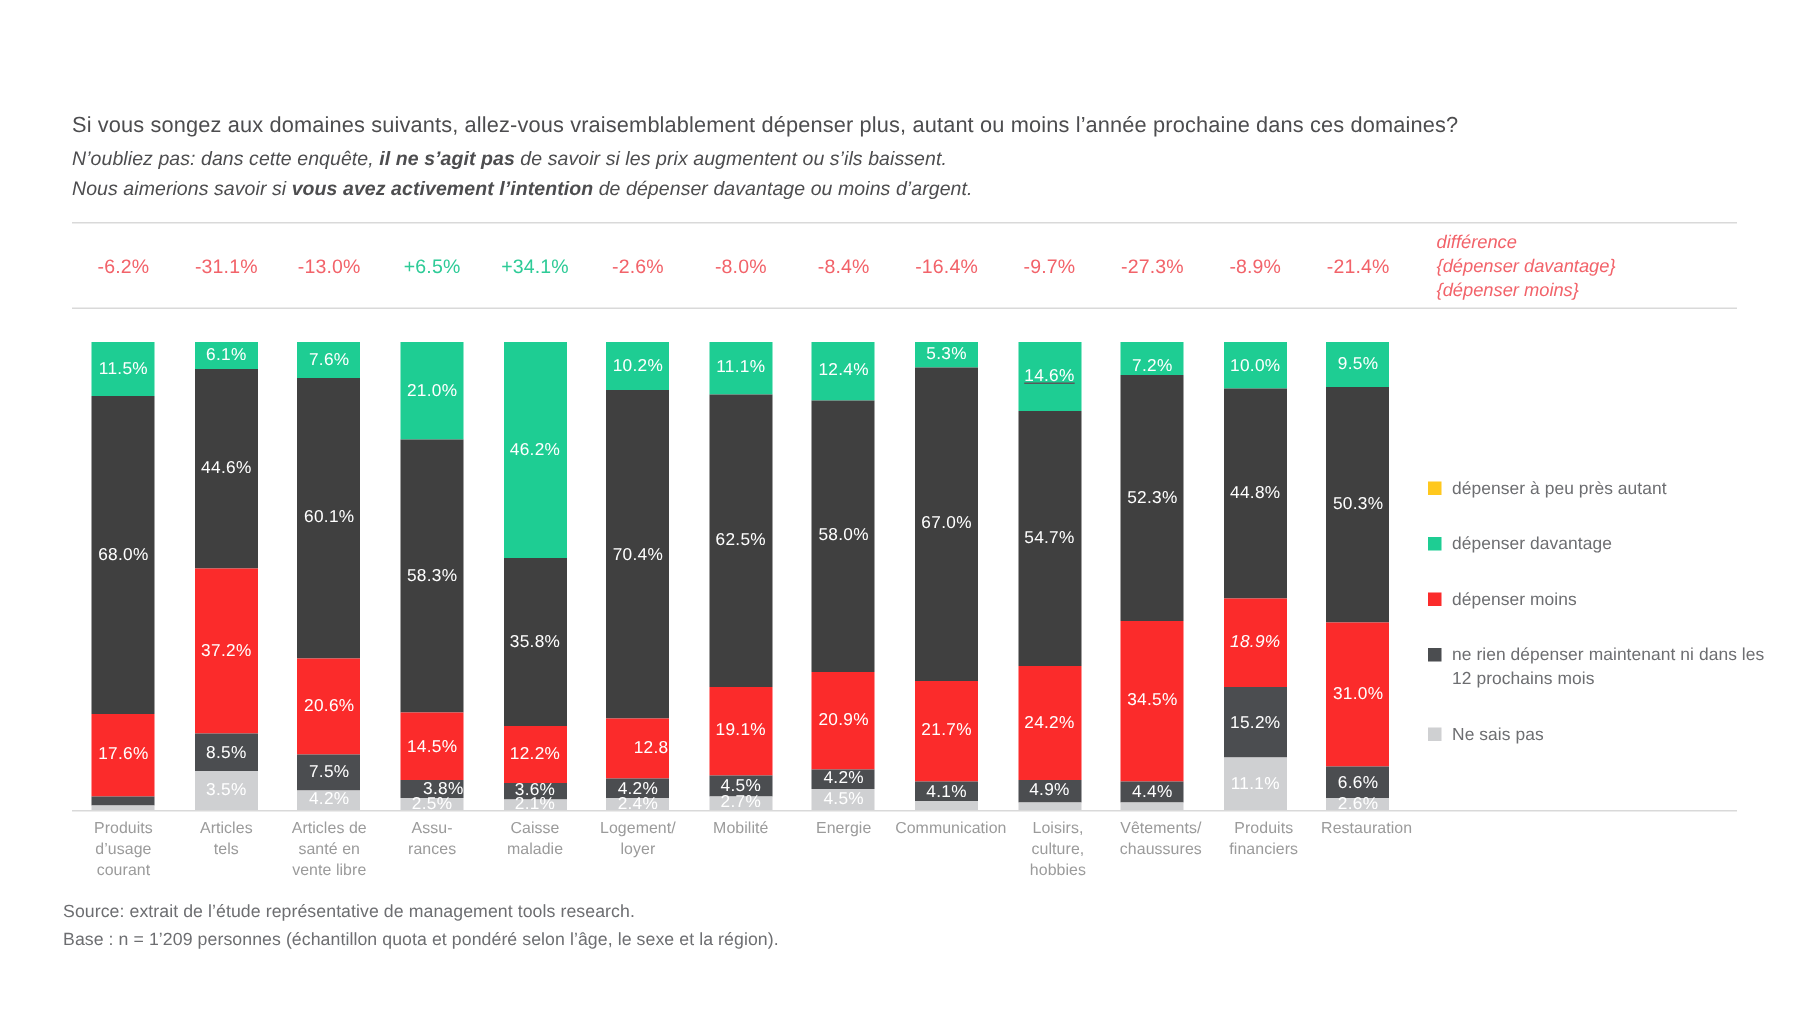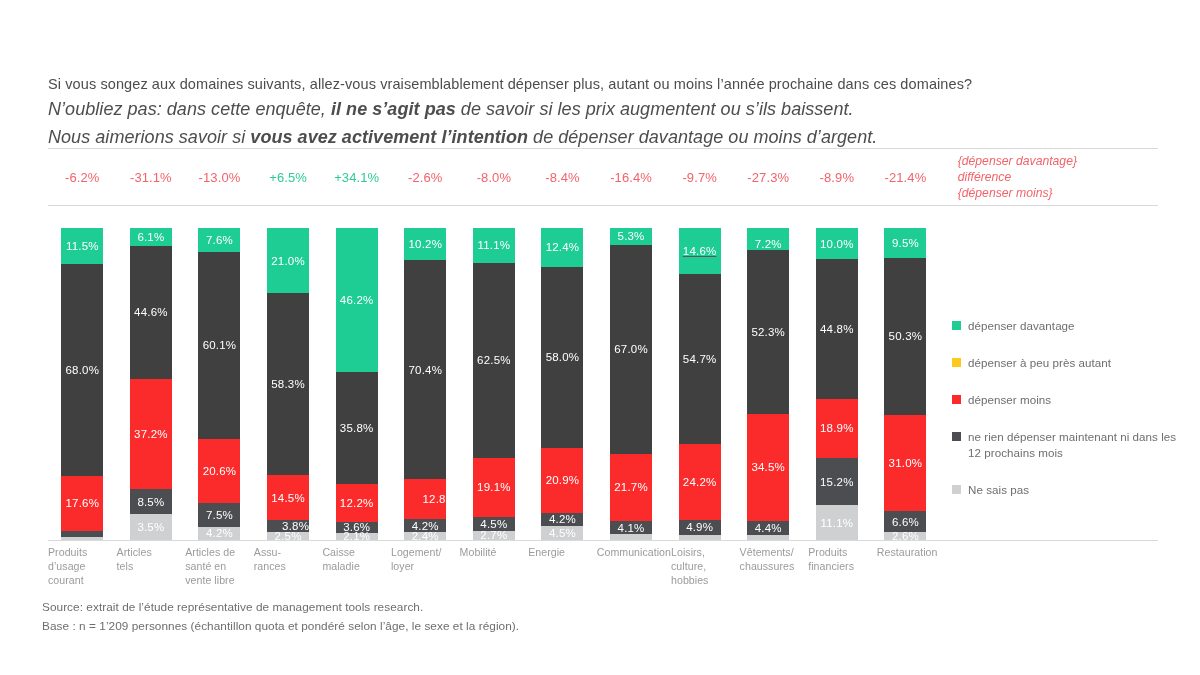--- a/index.html
+++ b/index.html
@@ -11,21 +11,21 @@
     overflow: hidden;
   }
   .page { position: relative; width: 1200px; height: 675px; }
 
   
   .titleblock { position: absolute; left: 48px; top: 74px; width: 1110px; }
   .q-title {
     font-size: 14.5px; color: #4d4d4f; line-height: 1.5; letter-spacing: .1px;
   }
   .q-sub {
-    font-size: 18px; font-style: italic; color: #4d4d4f; line-height: 1.55;
+    font-size: 13px; font-style: italic; color: #4d4d4f; line-height: 1.55;
     letter-spacing: .05px;
   }
   .q-sub .bold { font-weight: bold; font-style: italic; }
 
   
   .diffband { position: absolute; left: 48px; top: 148px; width: 1110px; height: 58px; }
   .rule { position: absolute; left: 0; width: 1110px; height: 1px; background: #d9d9d9; }
   .rule.top { top: 0; }
   .rule.bottom { top: 57px; }
   .diffrow {
@@ -74,21 +74,21 @@
     position: absolute; left: 48px; top: 540px; width: 1110px; height: 1px;
     background: #d9d9d9;
   }
 
   
   .cats {
     position: absolute; left: 48px; top: 546px; width: 890px;
     display: flex;
   }
   .cat {
-    flex: 0 0 68.6px; font-size: 10.6px; color: #9b9b9b;
+    flex: 0 0 68.6px; text-align: center; font-size: 10.6px; color: #9b9b9b;
     line-height: 1.32; letter-spacing: .05px;
   }
 
   
   .legend { position: absolute; left: 952px; top: 318px; width: 240px; }
   .legitem { display: flex; align-items: flex-start; margin-bottom: 21px; }
   .swatch {
     flex: 0 0 9px; width: 9px; height: 9px; margin-top: 3px; margin-right: 7px;
   }
   .legtext { font-size: 11.6px; color: #6d6e71; line-height: 1.38; letter-spacing: .05px; }
@@ -123,22 +123,22 @@
         <div class="diffcell pos">+34.1%</div>
         <div class="diffcell neg">-2.6%</div>
         <div class="diffcell neg">-8.0%</div>
         <div class="diffcell neg">-8.4%</div>
         <div class="diffcell neg">-16.4%</div>
         <div class="diffcell neg">-9.7%</div>
         <div class="diffcell neg">-27.3%</div>
         <div class="diffcell neg">-8.9%</div>
         <div class="diffcell neg">-21.4%</div>
         <div class="difflabel">
+          <div>différence</div>
           <div>{dépenser davantage}</div>
-          <div>différence</div>
           <div>{dépenser moins}</div>
         </div>
       </div>
   </div>
 
   <div class="plot" id="plot">
       <div class="barcol">
         <div class="bar">
           <div class="seg more" style="height: 35.88px;">
             <span>11.5%</span>
@@ -338,21 +338,21 @@
         </div>
       </div>
       <div class="barcol">
         <div class="bar">
           <div class="seg more" style="height: 31.2px;">
             <span>10.0%</span>
           </div>
           <div class="seg same" style="height: 139.78px;">
             <span>44.8%</span>
           </div>
-          <div class="seg less" style="height: 58.97px;">
+          <div class="seg less" style="height: 58.97px; font-style: italic;">
             <span>18.9%</span>
           </div>
           <div class="seg none" style="height: 47.42px;">
             <span>15.2%</span>
           </div>
           <div class="seg dk" style="height: 34.63px;">
             <span>11.1%</span>
           </div>
         </div>
       </div>
@@ -426,26 +426,26 @@
         <div>Produits</div>
         <div>financiers</div>
       </div>
       <div class="cat">
         <div>Restauration</div>
       </div>
     </div>
 
   <div class="legend" id="legend">
       <div class="legitem">
+        <div class="swatch" style="background: rgb(255, 200, 30);"></div>
+        <div class="legtext">dépenser à peu près autant</div>
+      </div>
+      <div class="legitem">
         <div class="swatch" style="background: rgb(30, 205, 147);"></div>
         <div class="legtext">dépenser davantage</div>
-      </div>
-      <div class="legitem">
-        <div class="swatch" style="background: rgb(255, 200, 30);"></div>
-        <div class="legtext">dépenser à peu près autant</div>
       </div>
       <div class="legitem">
         <div class="swatch" style="background: rgb(251, 43, 43);"></div>
         <div class="legtext">dépenser moins</div>
       </div>
       <div class="legitem">
         <div class="swatch" style="background: rgb(75, 77, 80);"></div>
         <div class="legtext">ne rien dépenser  maintenant ni dans les 12 prochains mois</div>
       </div>
       <div class="legitem">

